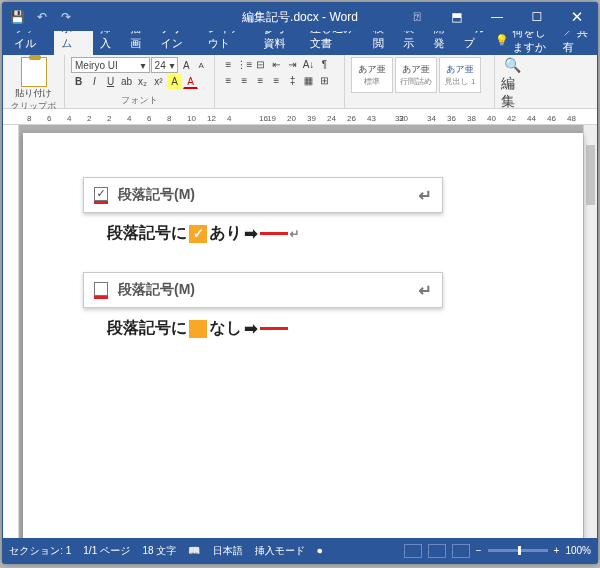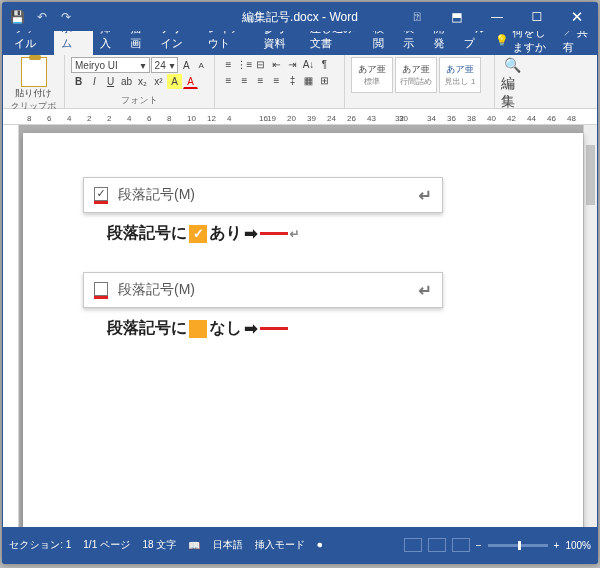--- a/index.html
+++ b/index.html
@@ -33,28 +33,28 @@
 .ruler { background: #fff; border-bottom: 1px solid #d4d4d4; height: 16px; position: relative; font-size: 8px; color: #555; overflow: hidden; }
 .ruler-v { position: absolute; left: 0; top: 0; bottom: 0; width: 16px; background: #fff; border-right: 1px solid #d4d4d4; z-index: 2; }
 .ruler-ticks { position: absolute; left: 24px; right: 0; top: 0; bottom: 0; display: flex; align-items: flex-end; }
 .ruler-tick { position: absolute; bottom: 1px; font-size: 8px; }
 .doc-wrap { flex: 1; background: #aeaeae; position: relative; overflow: hidden; }
 .doc-wrap .ruler-v { font-size: 8px; }
 .page { position: absolute; left: 20px; top: 8px; width: 560px; height: 410px; background: #fff; box-shadow: 0 2px 6px rgba(0,0,0,0.3); padding: 44px 36px; }
 .option-row { border: 1px solid #c9c9c9; box-shadow: 0 2px 4px rgba(0,0,0,0.2); height: 36px; display: flex; align-items: center; padding: 0 10px; width: 360px; background: #fff; position: relative; }
 .checkbox { width: 14px; height: 14px; border: 1px solid #777; display: flex; align-items: center; justify-content: center; font-size: 11px; color: #444; }
 .red-under { border-bottom: 3px solid #e02020; padding-bottom: 0; }
-.opt-label { font-size: 14px; color: #555; margin-left: 10px; }
+.opt-label { font-size: 14px; color: #555; margin-left: 10px; font-weight: bold; }
 .para-mark { margin-left: auto; font-size: 16px; color: #777; font-weight: bold; }
 .result-line { margin: 10px 0 28px 48px; font-size: 16px; font-weight: bold; color: #222; display: flex; align-items: center; gap: 2px; }
 .orange-box { width: 18px; height: 18px; background: #f9a825; display: inline-flex; align-items: center; justify-content: center; color: #fff; font-size: 13px; }
 .arrow-r { font-size: 16px; }
 .red-under2 { width: 28px; height: 3px; background: #e02020; display: inline-block; }
 .pil { font-size: 12px; color: #888; }
-.statusbar { background: #2b579a; color: #fff; height: 36px; display: flex; align-items: center; font-size: 10px; padding: 0 6px; gap: 12px; }
+.statusbar { background: #2b579a; color: #fff; height: 25px; display: flex; align-items: center; font-size: 10px; padding: 0 6px; gap: 12px; }
 .status-right { margin-left: auto; display: flex; align-items: center; gap: 6px; }
 .view-btn { width: 18px; height: 14px; border: 1px solid #6a8bc2; display: inline-block; }
 .zoom-slider { width: 60px; height: 3px; background: #6a8bc2; position: relative; }
 .zoom-slider::after { content:""; position:absolute; left:50%; top:-3px; width:3px; height:9px; background:#fff; }
 .scroll-v { position:absolute; right:0; top:0; bottom:0; width:14px; background:#eee; border-left:1px solid #ccc;}
 .scroll-thumb { position:absolute; left:2px; right:2px; top:20px; height:60px; background:#c4c4c4; }
 </style>
 </head>
 <body>
 

